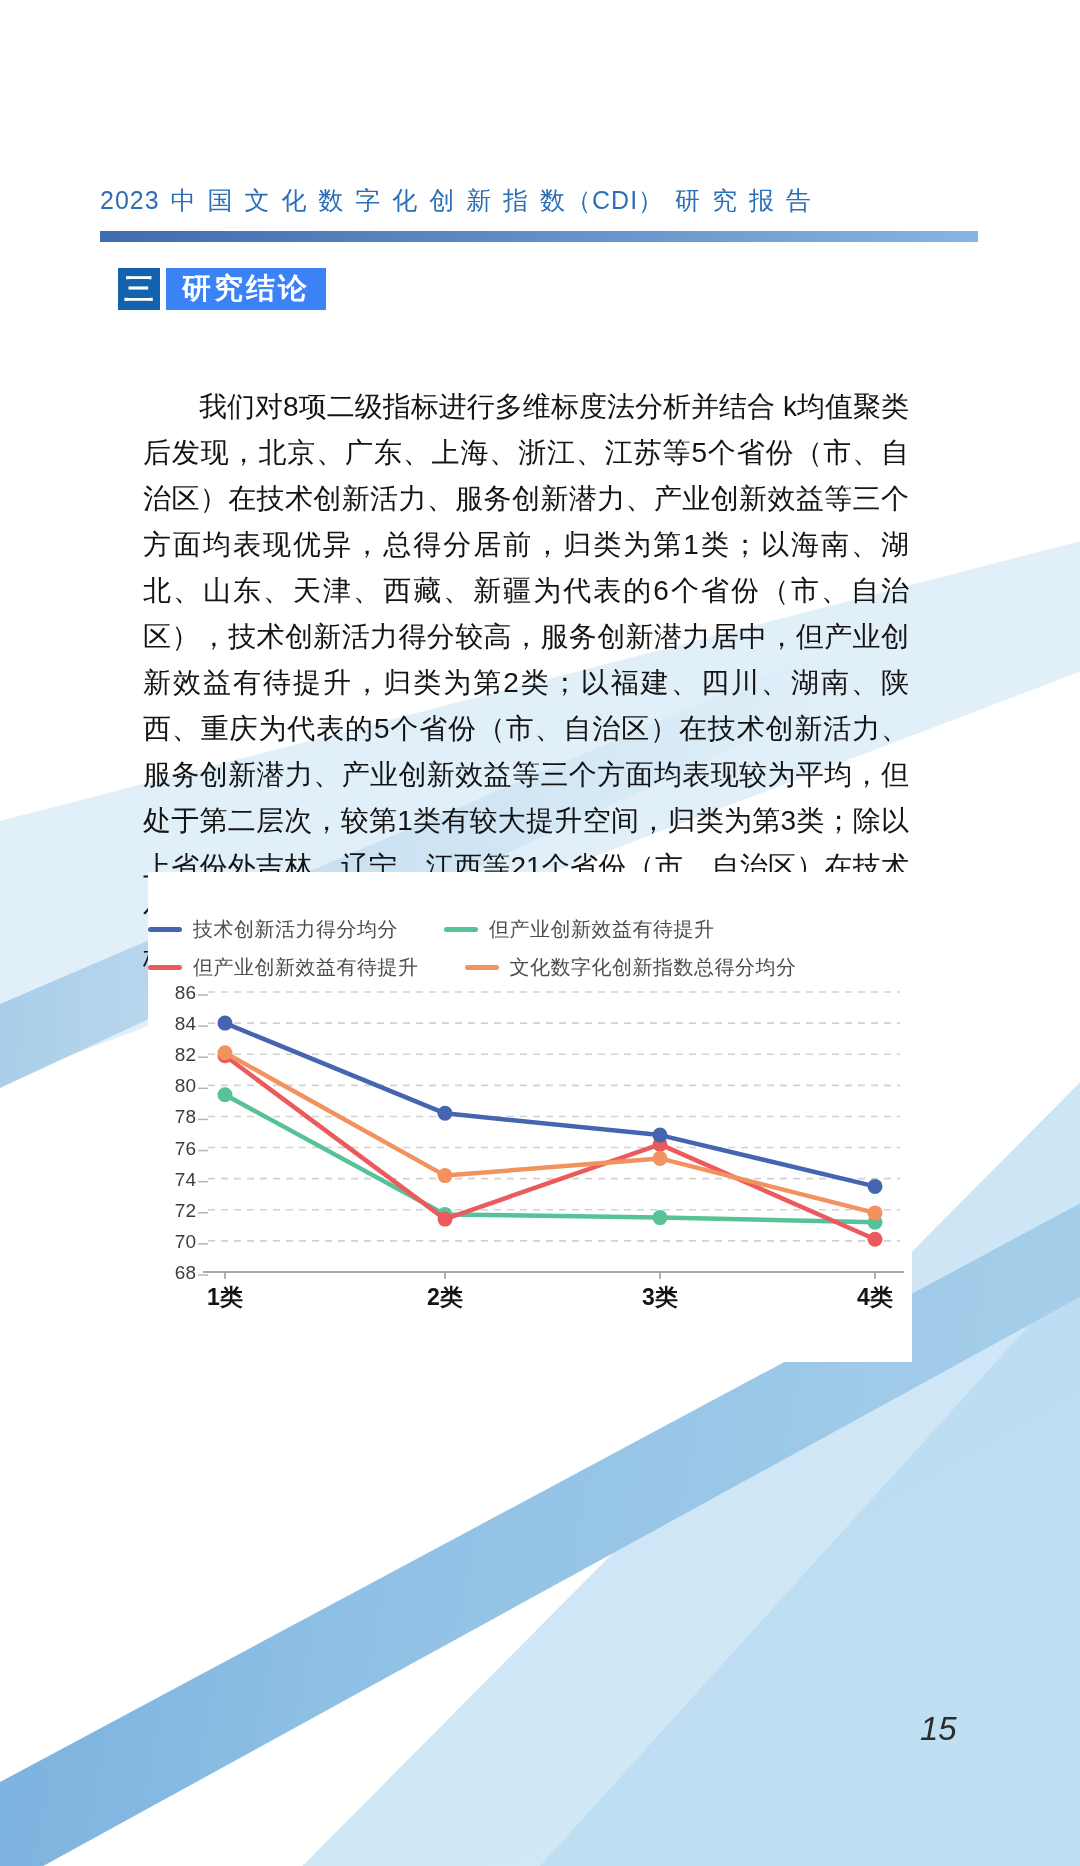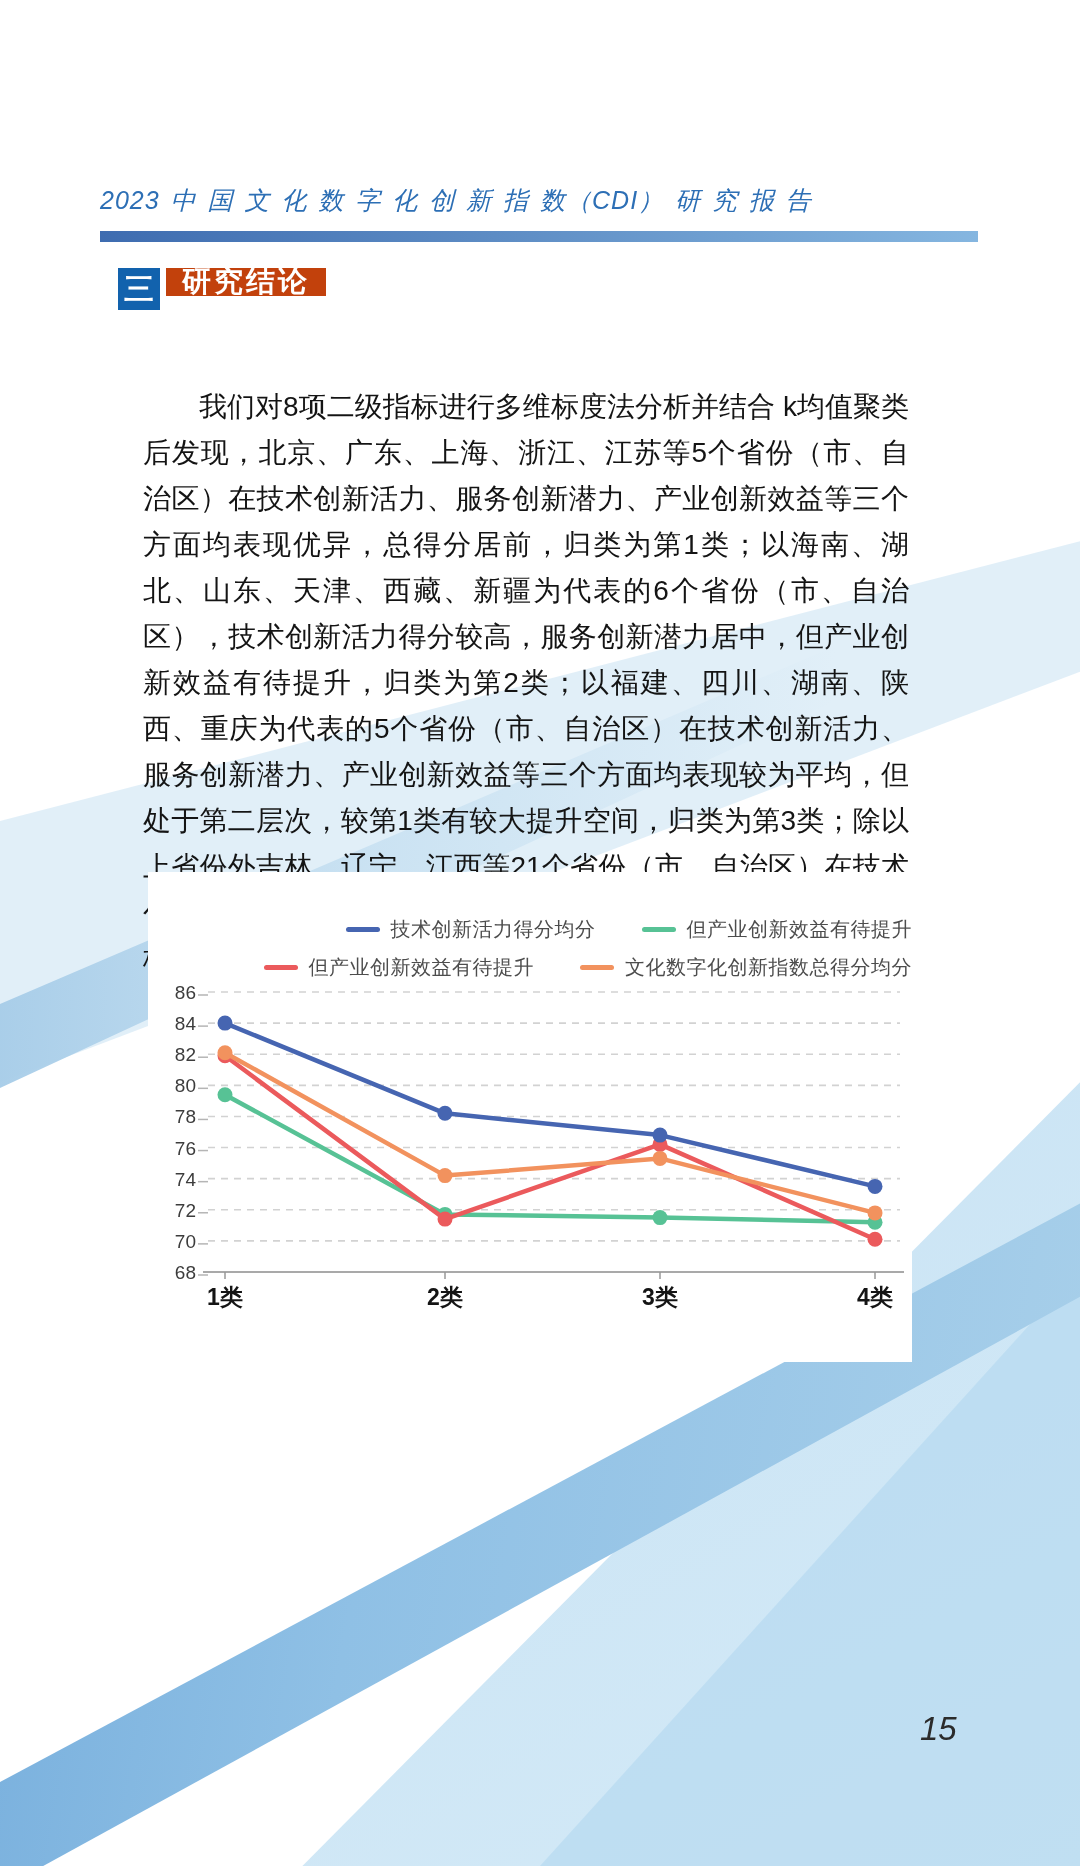--- a/index.html
+++ b/index.html
@@ -26,56 +26,55 @@
     clip-path:polygon(50% 100%,100% 68%,100% 100%);}
   .bg-d{background:linear-gradient(100deg,#6aa5d8 0%,#8fc0e5 45%,#a9d0ea 100%);
     clip-path:polygon(0 95.5%,100% 64.5%,100% 69.5%,4% 100%,0 100%);}
 
   
   .header-title{
     position:absolute;left:100px;top:184px;width:900px;
     font-size:25px;color:#2d6fb5;
     letter-spacing:1px;word-spacing:3px;
     white-space:nowrap;
-    font-style:italic;
   }
   .header-bar{
     position:absolute;left:100px;top:231px;width:878px;height:11px;
     background:linear-gradient(90deg,#3e6cb0 0%,#5d8cc4 45%,#85b6e0 100%);
   }
 
   
   .section{position:absolute;left:118px;top:268px;display:flex;align-items:stretch;}
   .section-marker{
     width:42px;height:42px;background:#1262ad;color:#ffffff;
     display:flex;align-items:center;justify-content:center;
     font-size:30px;font-weight:bold;
   }
   .section-title{
-    margin-left:6px;height:28px;background:#c2410c;color:#ffffff;
+    margin-left:6px;height:42px;background:#3b82f6;color:#ffffff;
     display:flex;align-items:center;
     padding:0 16px;font-size:29px;font-weight:bold;letter-spacing:3px;
   }
 
   
   .body-text{
     position:absolute;left:143px;top:356px;width:766px;
     font-size:28px;line-height:46px;color:#141414;
     text-align:justify;text-indent:2em;
     font-family:"Liberation Sans","DejaVu Sans",sans-serif;
   }
 
   
   .chart-card{
     position:absolute;left:148px;top:872px;width:764px;height:490px;
     background:#ffffff;
   }
   .chart-legend{
     position:absolute;left:0;top:44px;width:100%;
-    display:flex;flex-direction:column;align-items:flex-end;gap:11px;font-family:Liberation Serif, serif;
+    display:flex;flex-direction:column;align-items:flex-start;gap:11px;font-family:Liberation Serif, serif;
   }
   .legend-row{display:flex;justify-content:center;gap:46px;}
   .legend-item{display:flex;align-items:center;}
   .legend-marker{display:inline-block;width:34px;height:5px;border-radius:3px;margin-right:11px;}
   .legend-label{font-size:20px;color:#4d4d4d;letter-spacing:.5px;}
   .chart-svg{position:absolute;left:0;top:0;}
   .chart-svg text{font-family:"Liberation Sans","DejaVu Sans",sans-serif;}
 
   
   .page-number{

